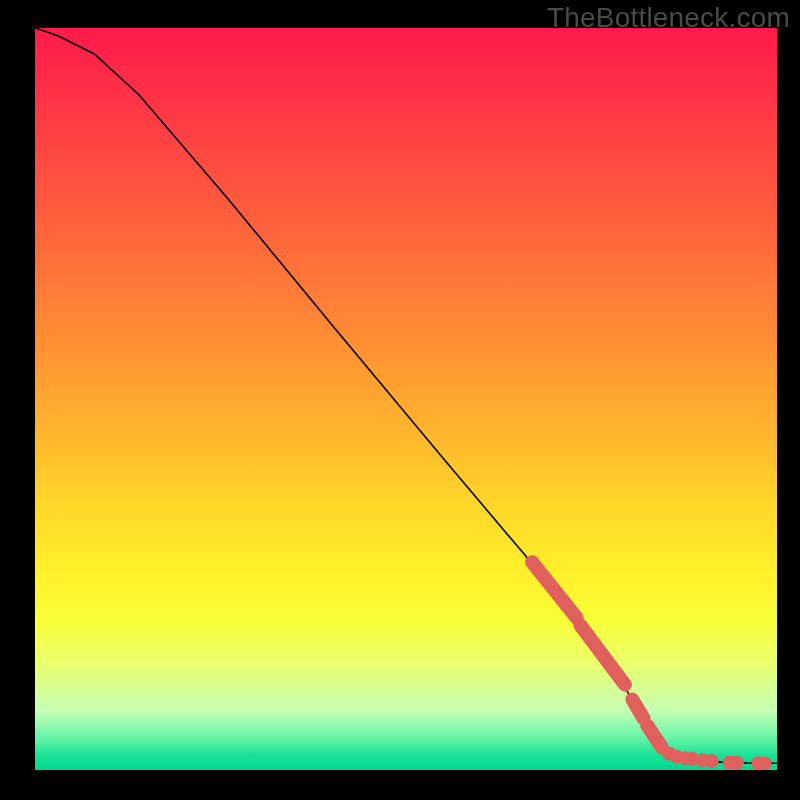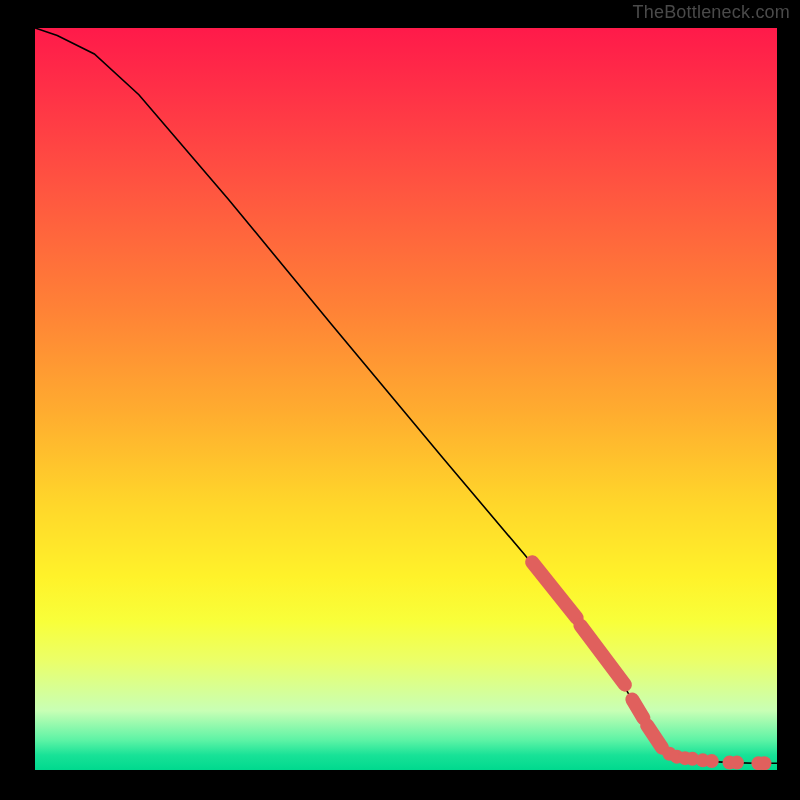--- a/index.html
+++ b/index.html
@@ -15,21 +15,21 @@
     position: relative;
     width: 800px;
     height: 800px;
     background: #000;
   }
   .attribution {
     position: absolute;
     top: 2px;
     right: 10px;
     color: #4a4a4a;
-    font-size: 18px;
+    font-size: 28px;
     font-weight: 500;
     letter-spacing: 0.2px;
   }
   .plot-area {
     position: absolute;
     left: 35px;
     top: 28px;
     width: 742px;
     height: 742px;
     overflow: hidden;

